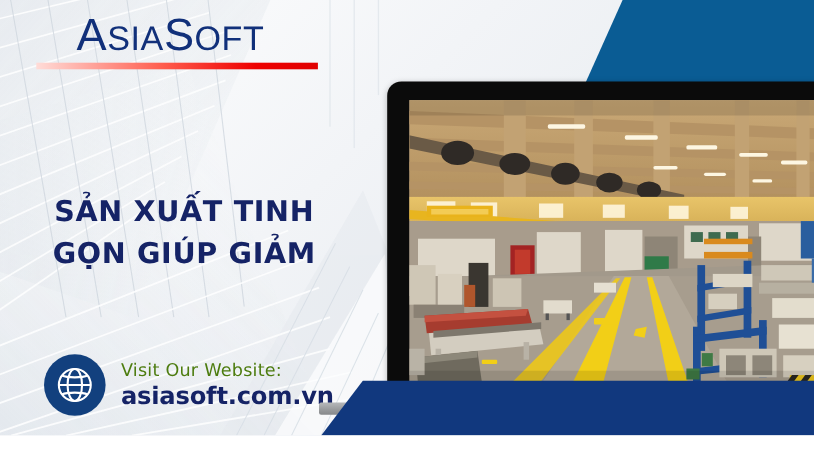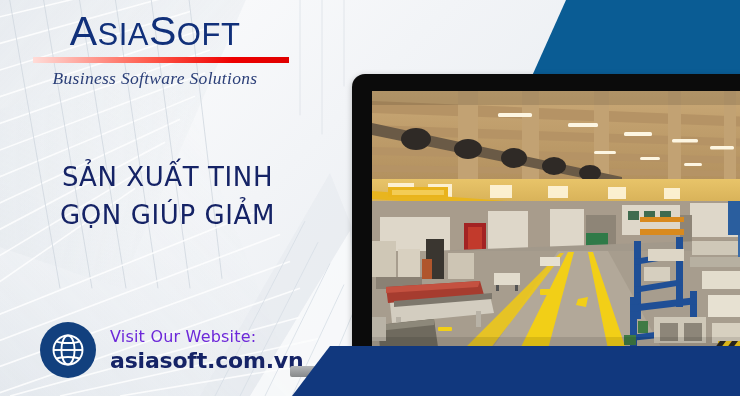--- a/index.html
+++ b/index.html
@@ -47,39 +47,39 @@
     background:linear-gradient(90deg,#ffdcd8 0%,#ff5c4d 45%,#ee0000 78%,#e00000 100%);
   }
   .logo-tag{
     position:absolute;left:0;top:68px;width:310px;text-align:center;
     font-family:"Liberation Serif", serif;font-style:italic;
     font-size:17.5px;color:#2b3f78;letter-spacing:.3px;white-space:nowrap;
   }
 
   
   .headline{
-    position:absolute;left:0;top:158px;width:335px;text-align:center;
+    position:absolute;left:0;top:174px;width:335px;text-align:center;
     font-family:"DejaVu Sans","Liberation Sans",sans-serif;
-    font-weight:normal;font-size:26px;line-height:38px;
+    font-weight:bold;font-size:26px;line-height:38px;
     color:#152366;letter-spacing:.6px;
   }
   .headline .ln{display:block;white-space:nowrap;}
 
   
   .site-row{
     position:absolute;left:40px;top:322px;display:flex;align-items:center;gap:14px;
   }
   .globe{
     width:56px;height:56px;border-radius:50%;background:#12407e;
     display:flex;align-items:center;justify-content:center;flex:0 0 auto;
   }
   .site-txt{display:flex;flex-direction:column;line-height:1;}
   .site-small{
     font-family:"DejaVu Sans","Liberation Sans",sans-serif;
-    font-size:16px;color:#6d28d9;margin-bottom:5px;letter-spacing:.2px;
+    font-size:16px;color:#4d7c0f;margin-bottom:5px;letter-spacing:.2px;
   }
   .site-url{
     font-family:"DejaVu Sans","Liberation Sans",sans-serif;
     font-weight:bold;font-size:22px;color:#152366;letter-spacing:-.2px;
   }
 
   
   .laptop{
     position:absolute;left:352px;top:74px;width:400px;height:292px;
   }
@@ -183,21 +183,20 @@
   <div class="wedge-top">
     <svg width="740" height="412" xmlns="http://www.w3.org/2000/svg">
       <polygon points="566,0 740,0 740,76 532,76" fill="#0a5c94"></polygon>
     </svg>
   </div>
 
   <div class="logo-wrap">
     <div class="logo-text"><span class="cap">A</span><span class="sm">SIA</span><span class="cap">S</span><span class="sm">OFT</span></div>
   </div>
   <div class="logo-rule"></div>
-  <div class="logo-tag">Business Software Solutions</div>
 
   <div class="headline">
     <span class="ln">SẢN XUẤT TINH</span>
     <span class="ln">GỌN GIÚP GIẢM</span>
   </div>
 
   <div class="site-row">
     <div class="globe">
       <svg width="38" height="38" viewBox="0 0 38 38" xmlns="http://www.w3.org/2000/svg">
         <g fill="none" stroke="#ffffff" stroke-width="1.9">

